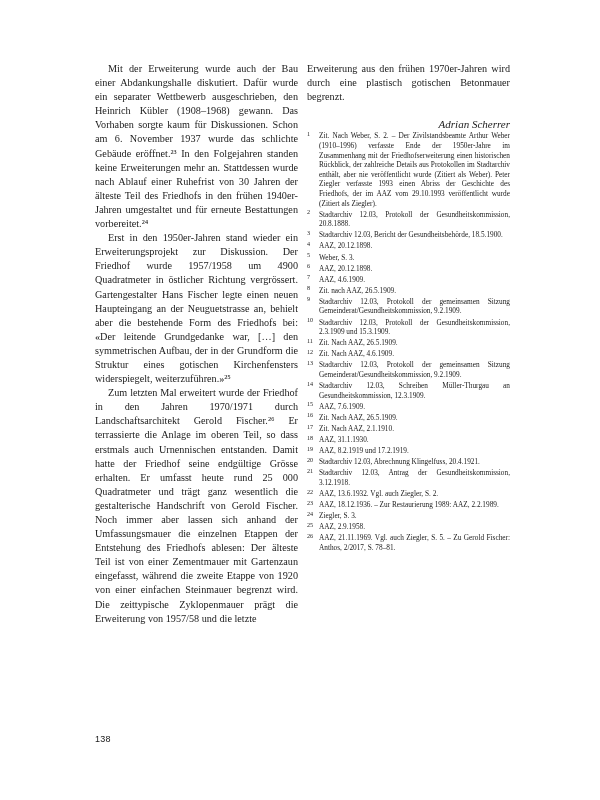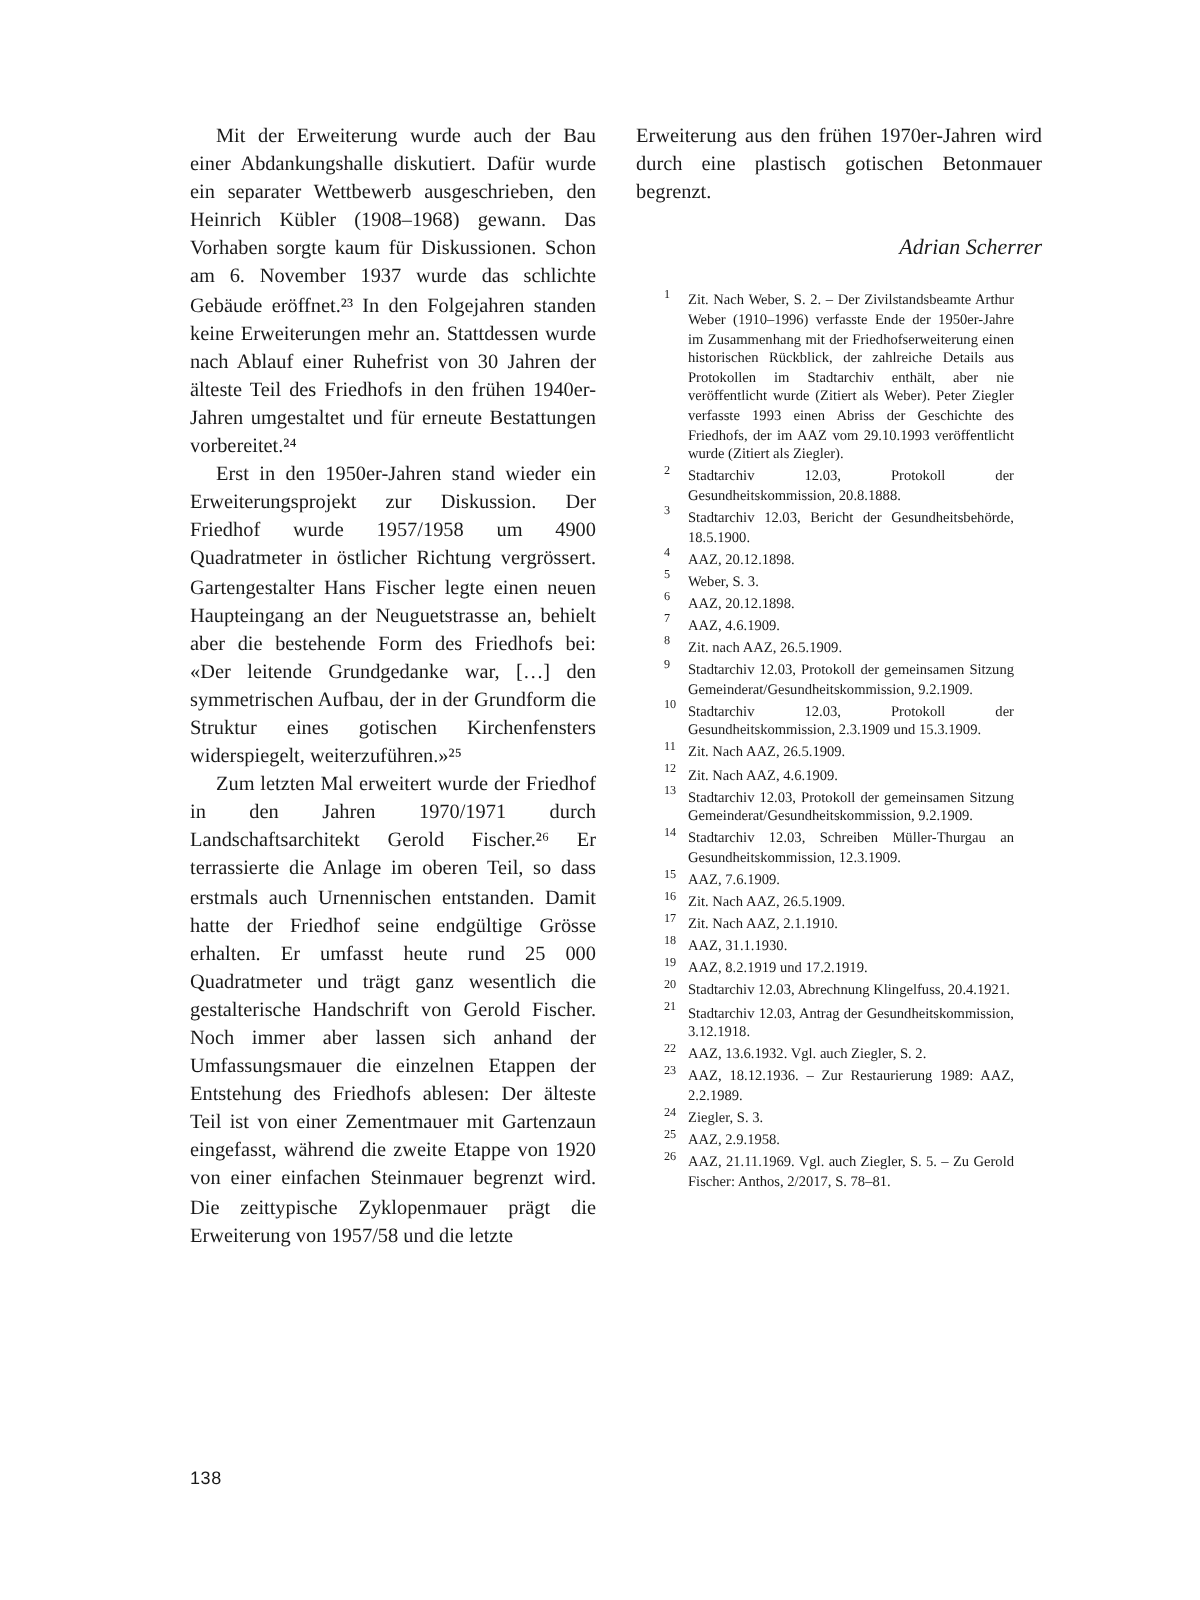--- a/index.html
+++ b/index.html
@@ -21,21 +21,21 @@
     width: 600px;
     height: 800px;
     box-sizing: border-box;
   }
   .columns {
     position: absolute;
     left: 95px;
     top: 62px;
     width: 432px;
     display: flex;
-    gap: 20px;
+    gap: 9px;
   }
   .col {
     width: 203px;
   }
   .col p {
     margin: 0;
     font-size: 10.2px;
     line-height: 14.1px;
     text-align: justify;
     text-justify: inter-word;
@@ -55,21 +55,21 @@
   .notes-title {
     margin-top: 22px;
     margin-bottom: 7px;
     color: #c8462a;
     font-family: "Liberation Sans", sans-serif;
     font-weight: bold;
     font-size: 10.6px;
     letter-spacing: 0.1px;
   }
   ol.notes {
-    margin: 14px;
+    margin: 0;
     padding: 0;
     list-style: none;
     counter-reset: noteno;
   }
   ol.notes li {
     position: relative;
     padding-left: 12px;
     margin-bottom: 1.5px;
     font-size: 7.3px;
     line-height: 9.6px;

